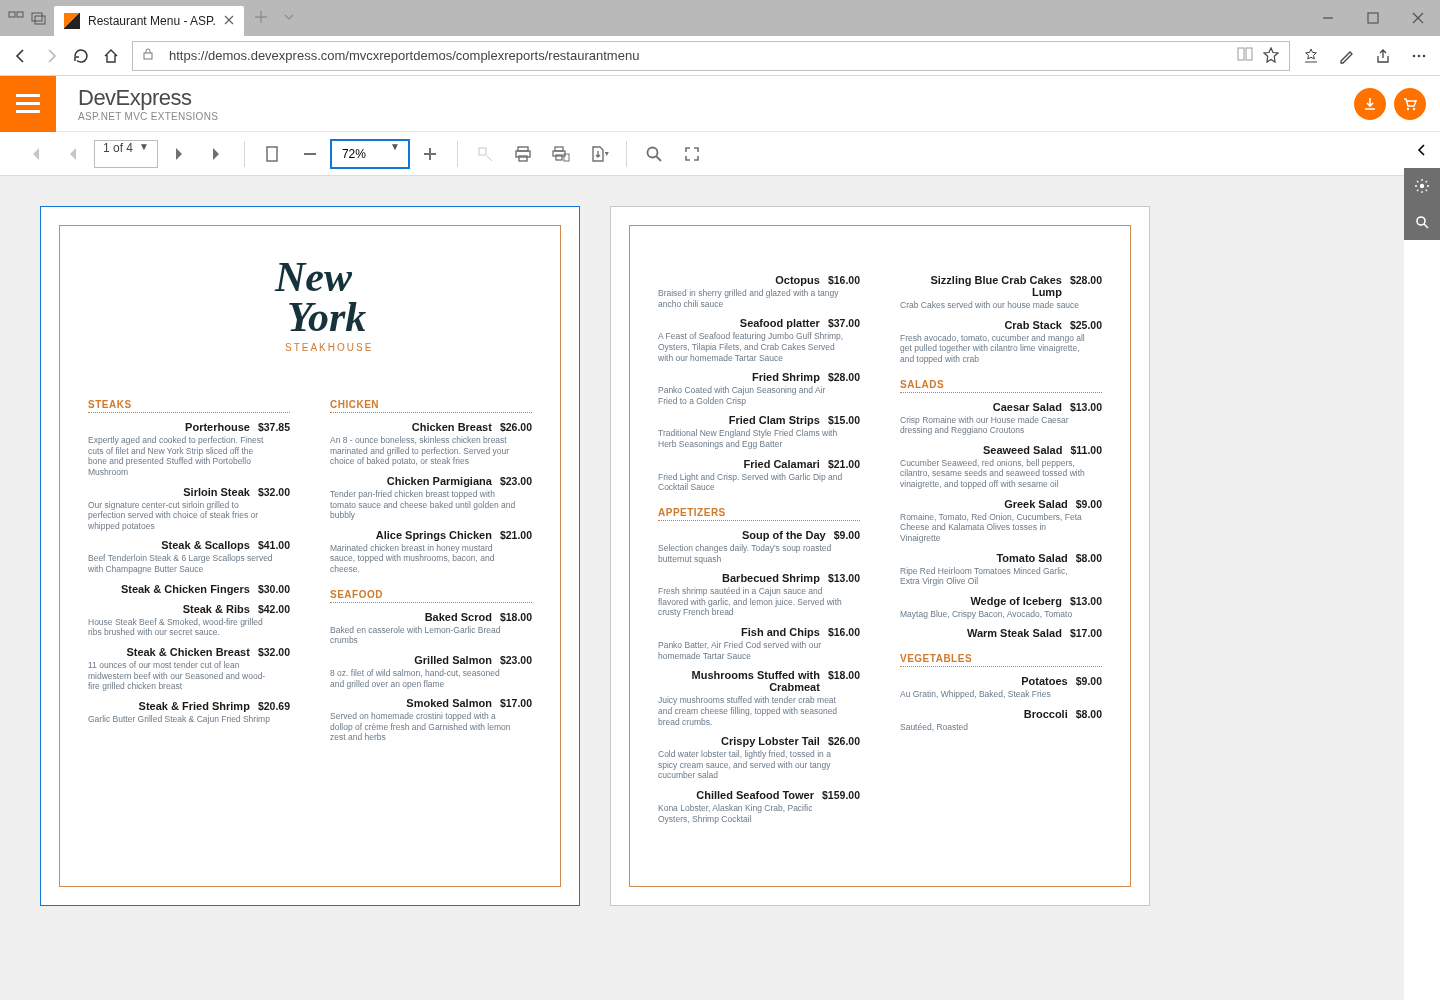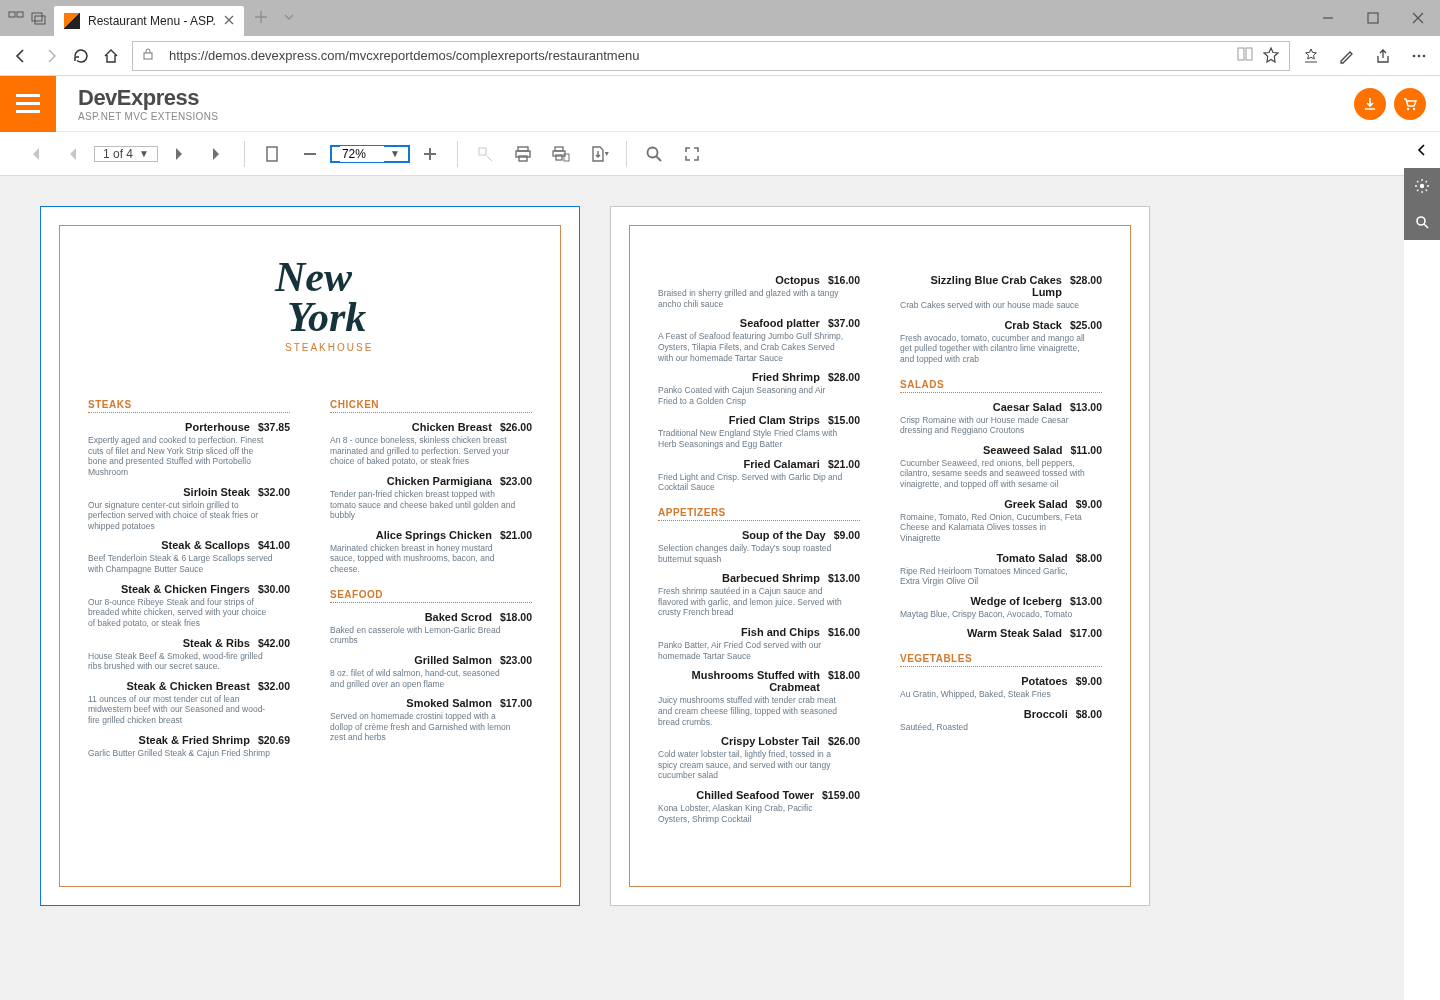--- a/index.html
+++ b/index.html
@@ -50,39 +50,39 @@
   }
   .hamburger {
     width:56px; height:56px; background:#ff7200; display:flex; align-items:center; justify-content:center;
   }
   .hamburger .bars, .hamburger .bars::before, .hamburger .bars::after {
     content:""; display:block; width:24px; height:3px; background:#fff;
   }
   .hamburger .bars::before { transform:translateY(-8px);}
   .hamburger .bars::after  { transform:translateY(5px);}
   .brand { margin-left:22px;}
-  .brand .name { font-size:22px; font-weight:700; color:#4a4a4a; letter-spacing:-0.5px;}
+  .brand .name { font-size:22px; font-weight:400; color:#4a4a4a; letter-spacing:-0.5px;}
   .brand .sub  { font-size:10px; color:#888; letter-spacing:.3px;}
   .headright { margin-left:auto; display:flex; gap:8px; padding-right:14px;}
   .circlebtn {
     width:32px; height:32px; border-radius:50%; background:#ff7200; display:flex; align-items:center; justify-content:center;
   }
   .circlebtn svg { width:16px; height:16px; fill:#fff;}
   
   .viewerwrap { position:relative; height: calc(1000px - 36px - 40px - 56px); }
   .vtoolbar {
     height:44px; display:flex; align-items:center; gap:4px; padding:0 18px; border-bottom:1px solid #dcdcdc;
     background:#fff;
   }
   .tb { width:34px; height:34px; display:flex; align-items:center; justify-content:center; color:#707070;}
   .tb.disabled { color:#c6c6c6;}
   .tb svg { width:18px; height:18px; fill:currentColor;}
   .sep { width:1px; height:26px; background:#d6d6d6; margin:0 6px;}
   .pagebox, .zoombox {
-    height:16px; border:1px solid #bcbcbc; display:flex; align-items:center; padding:0 8px; gap:6px; font-size:12px;
+    height:28px; border:1px solid #bcbcbc; display:flex; padding:0 8px; gap:6px; font-size:12px;
     background:#fff; color:#444;
   }
   .zoombox { border-color:#1177d6; outline:1px solid #1177d6;}
   .pagebox .dd, .zoombox .dd { font-size:10px; color:#555;}
   .zoombox input { border:0; outline:0; width:44px; font-size:12px;}
   
   .rail { position:absolute; top:0; right:0; width:36px;}
   .railbtn { width:36px; height:36px; display:flex; align-items:center; justify-content:center; background:#fff;}
   .railbtn.dark { background:#6e6e6e;}
   .railbtn svg { width:16px; height:16px; fill:#fff;}
@@ -363,21 +363,20 @@
               <div class="desc">Our signature center-cut sirloin grilled to perfection served with choice of steak fries or whipped potatoes</div>
               <div class="item">
                 <div class="nm">Steak &amp; Scallops</div>
                 <div class="pr">$41.00</div>
               </div>
               <div class="desc">Beef Tenderloin Steak &amp; 6 Large Scallops served with Champagne Butter Sauce</div>
               <div class="item">
                 <div class="nm">Steak &amp; Chicken Fingers</div>
                 <div class="pr">$30.00</div>
               </div>
-              <div class="desc">Our 8-ounce Ribeye Steak and four strips of breaded white chicken, served with your choice of baked potato, or steak fries</div>
               <div class="item">
                 <div class="nm">Steak &amp; Ribs</div>
                 <div class="pr">$42.00</div>
               </div>
               <div class="desc">House Steak Beef &amp; Smoked, wood-fire grilled ribs brushed with our secret sauce.</div>
               <div class="item">
                 <div class="nm">Steak &amp; Chicken Breast</div>
                 <div class="pr">$32.00</div>
               </div>
               <div class="desc">11 ounces of our most tender cut of lean midwestern beef with our Seasoned and wood-fire grilled chicken breast</div>

